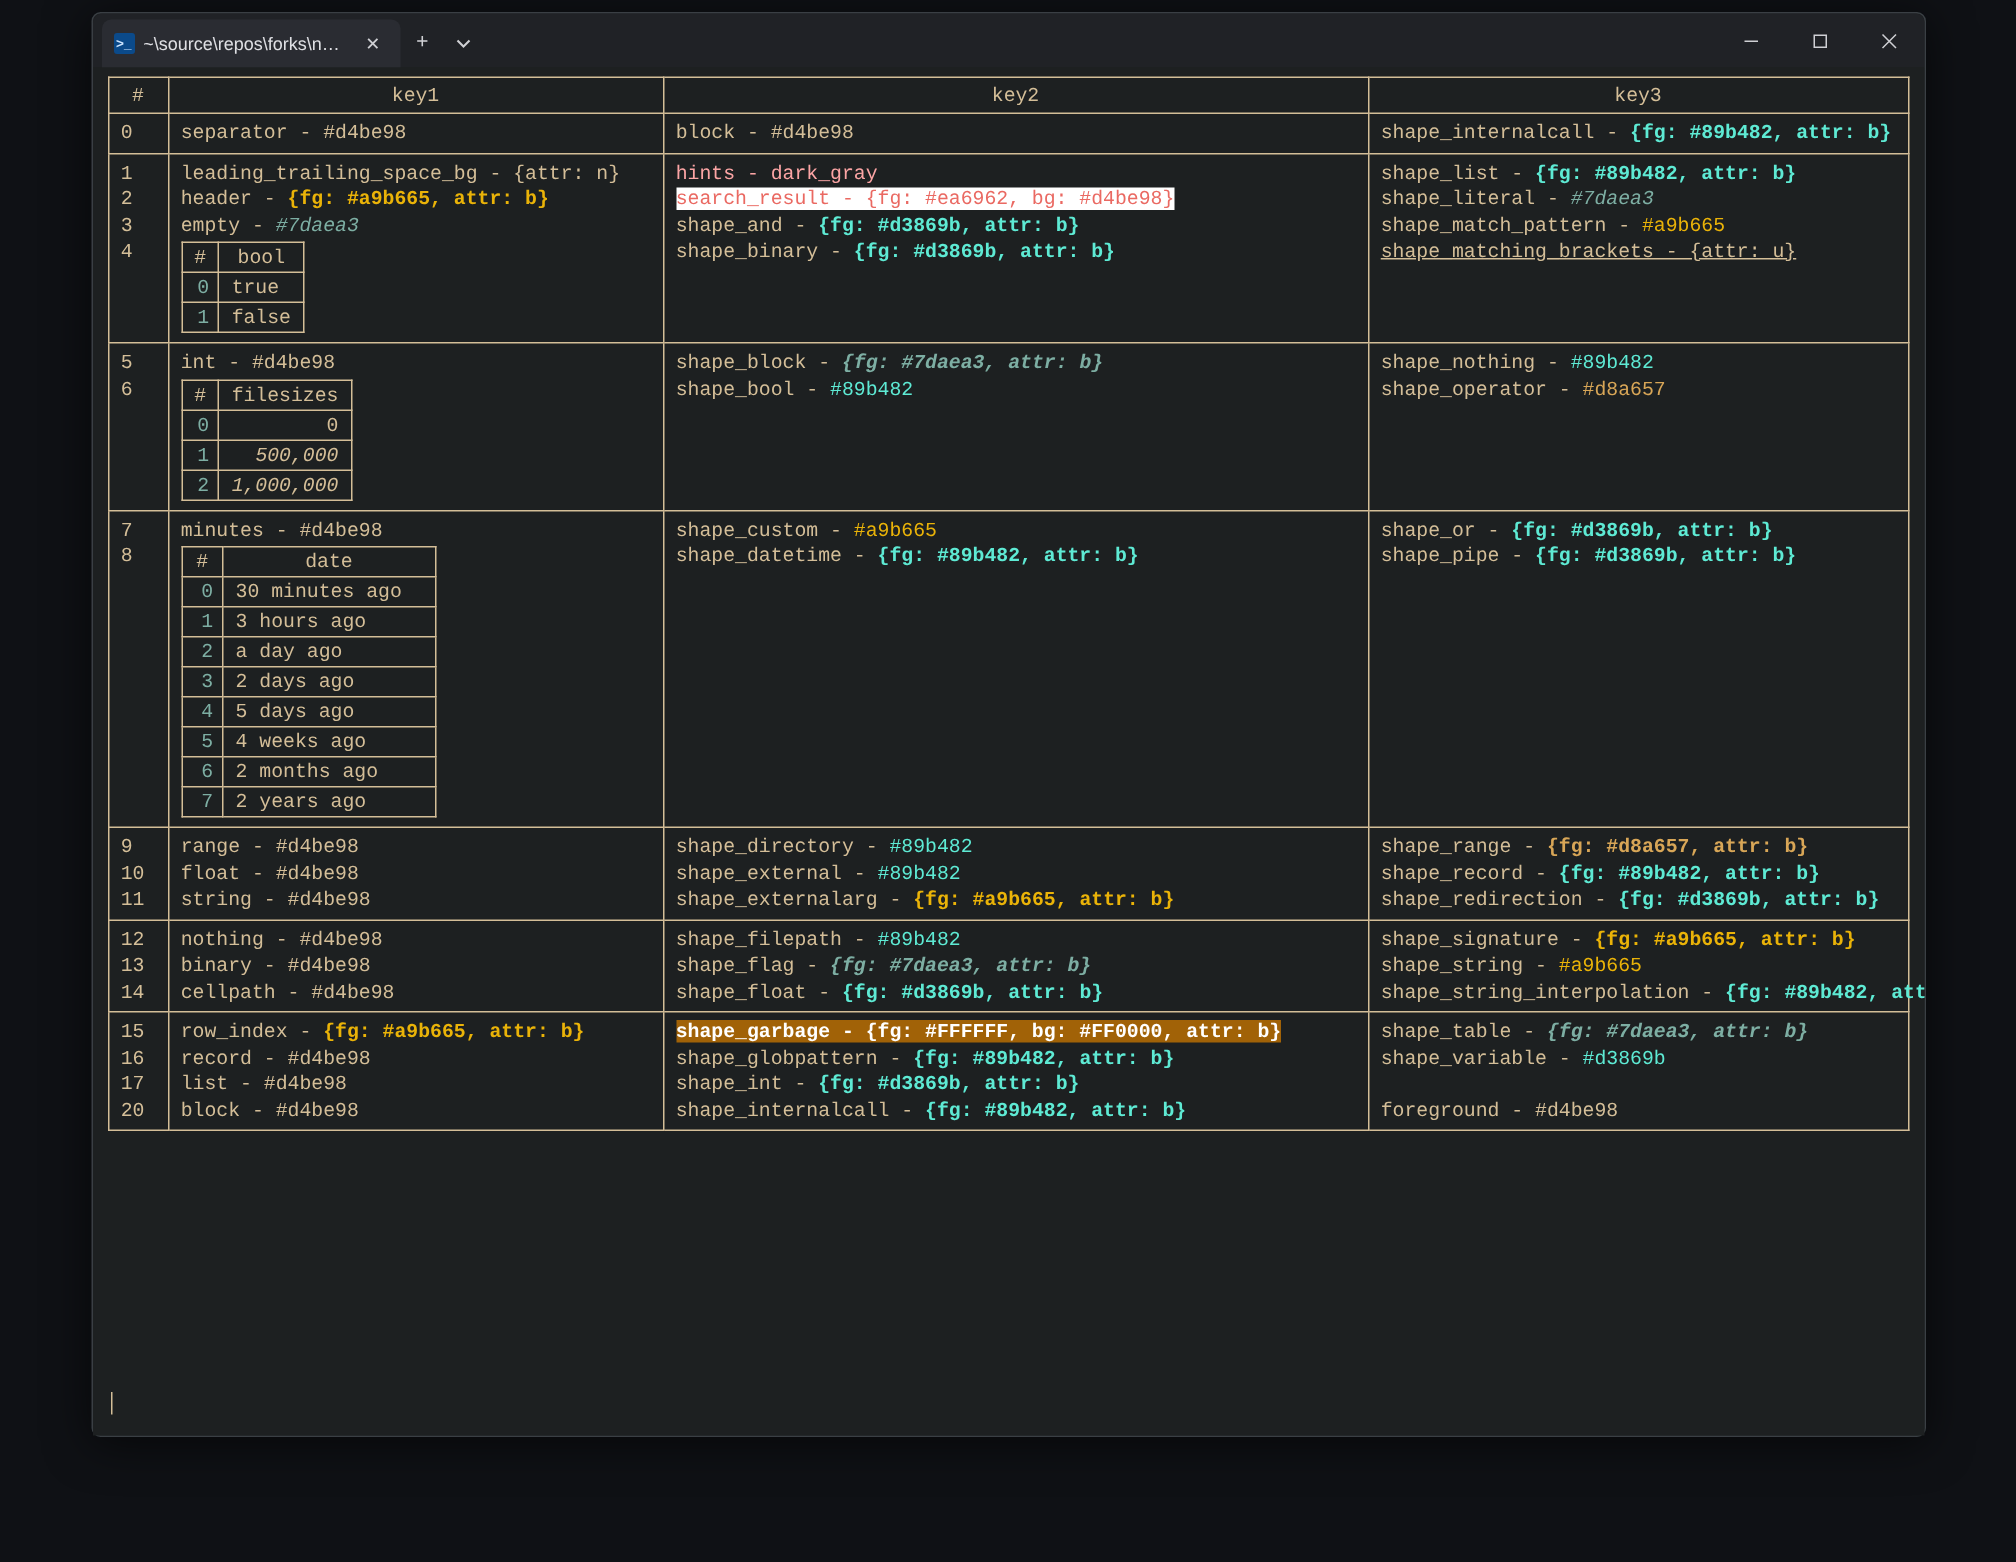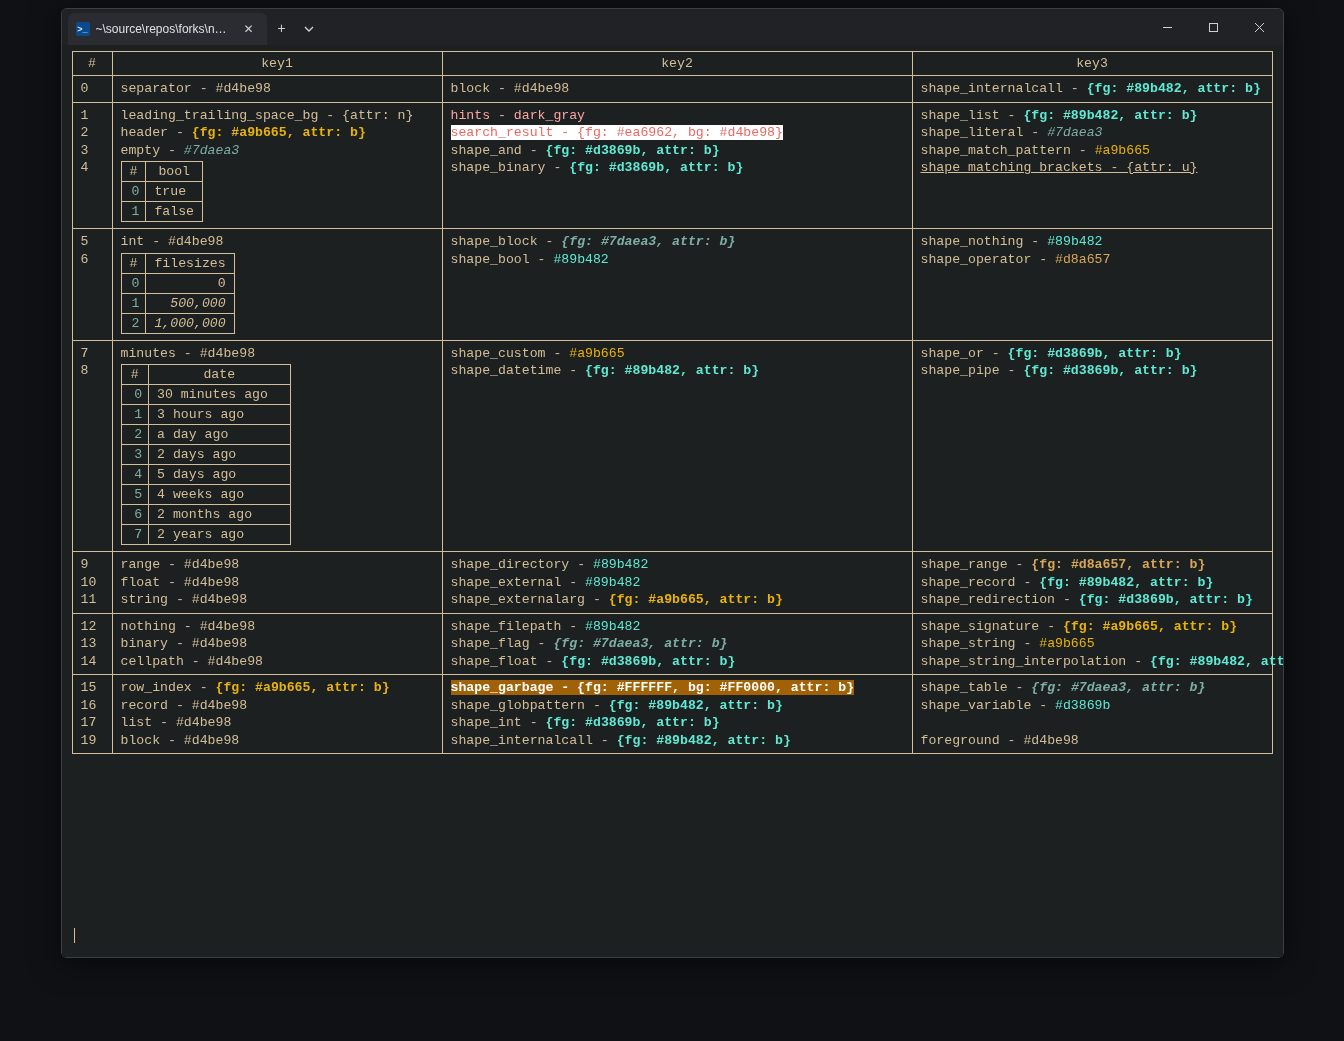--- a/index.html
+++ b/index.html
@@ -436,21 +436,21 @@
                 <div class="ln"><span class="c-fg">shape_string</span><span class="sep"> - </span><span class="c-green">#a9b665</span></div>
                 <div class="ln"><span class="c-fg">shape_string_interpolation</span><span class="sep"> - </span><span class="c-aquaB bold">{fg: #89b482, attr: b}</span></div>
               </div>
             </td>
           </tr>
           <tr>
             <td class="num">
               <span class="n">15</span>
               <span class="n">16</span>
               <span class="n">17</span>
-              <span class="n">19</span>
+              <span class="n">20</span>
             </td>
             <td>
               <div class="cell-lines">
                 <div class="ln"><span class="c-fg">row_index</span><span class="sep"> - </span><span class="c-green bold">{fg: #a9b665, attr: b}</span></div>
                 <div class="ln"><span class="c-fg">record</span><span class="sep"> - </span><span class="c-fg">#d4be98</span></div>
                 <div class="ln"><span class="c-fg">list</span><span class="sep"> - </span><span class="c-fg">#d4be98</span></div>
                 <div class="ln"><span class="c-fg">block</span><span class="sep"> - </span><span class="c-fg">#d4be98</span></div>
               </div>
             </td>
             <td>

